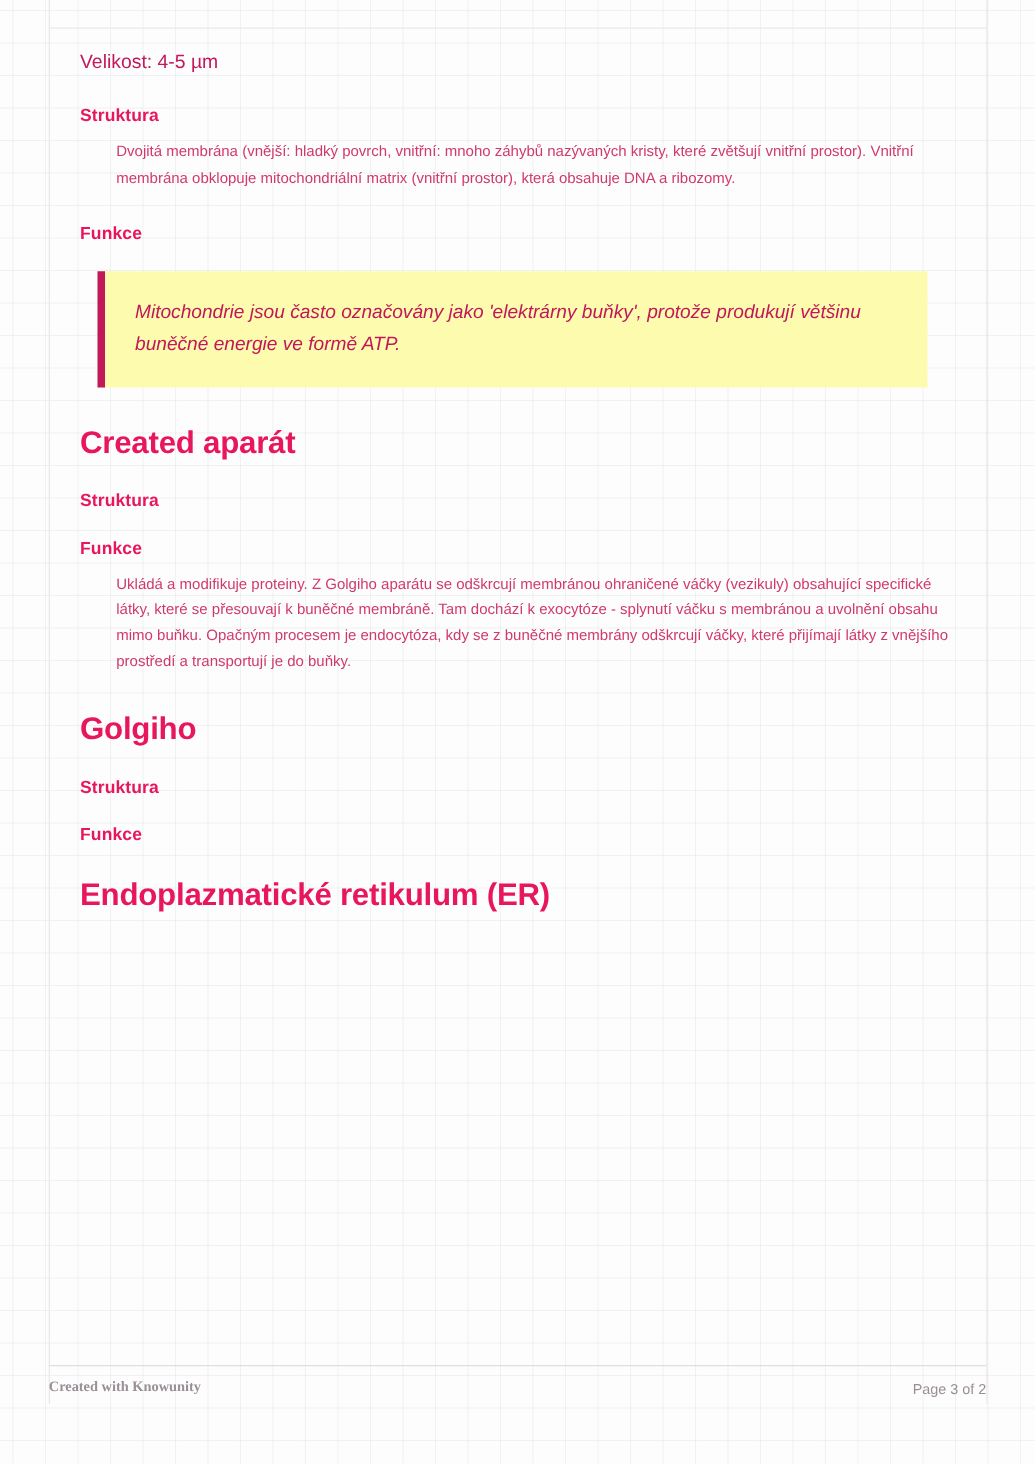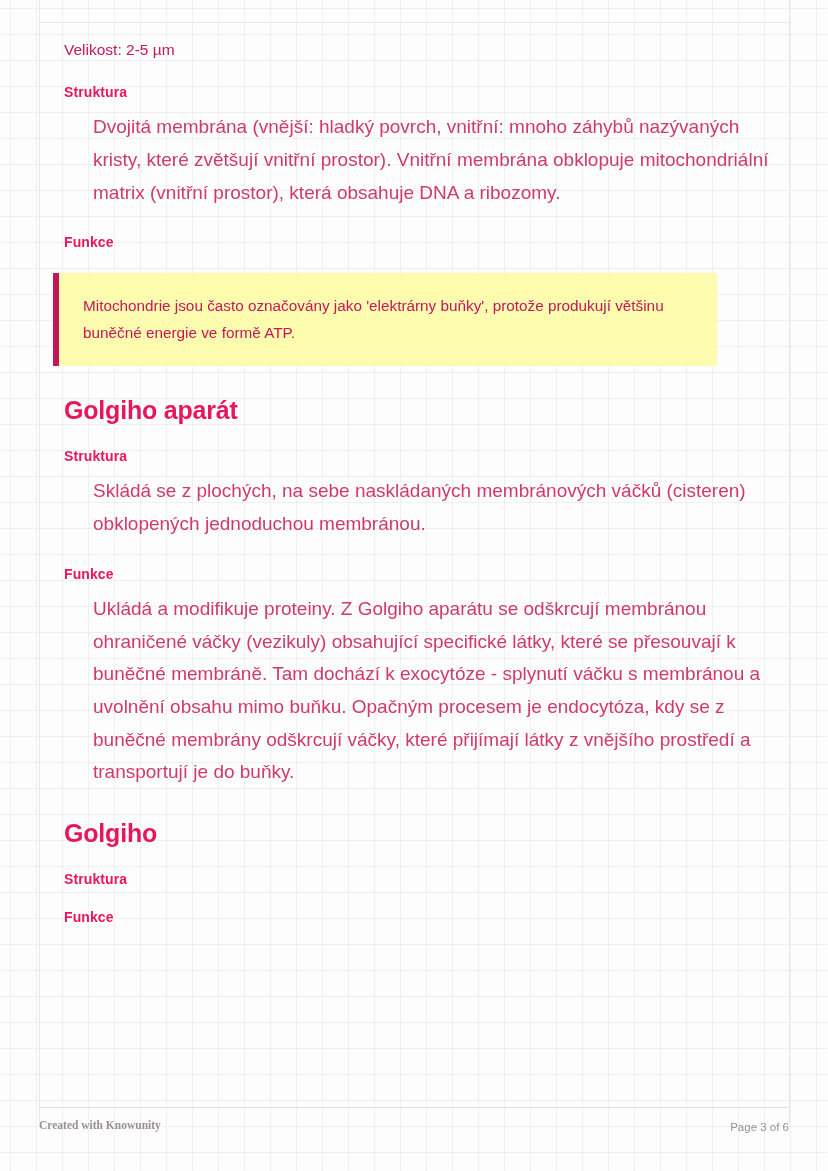--- a/index.html
+++ b/index.html
@@ -45,52 +45,53 @@
     color: #c2185b;
   }
   .subhead {
     font-size: 14px;
     font-weight: bold;
     color: #e8175d;
     padding: 17px 0 5px 25px;
     letter-spacing: 0.1px;
   }
   .para {
-    font-size: 19px;
+    font-size: 12px;
     line-height: 1.72;
     color: #d03a6b;
     padding: 6px 0 8px 54px;
     padding-right: 14px;
   }
   .h2 {
     font-size: 25px;
     font-weight: bold;
     color: #e8175d;
     padding: 22px 0 6px 25px;
     letter-spacing: -0.2px;
   }
   .callout {
-    margin: 18px 0 8px 14px;
+    margin: 18px 0 8px 39px;
     width: 664px;
     background: #fdfbae;
     border-left: 6px solid #c2185b;
     box-sizing: border-box;
     padding: 20px 22px 20px 24px;
+    font-style: italic;
   }
   .callout .para {
     padding: 0;
     color: #c2185b;
     font-size: 15.3px;
     line-height: 1.74;
   }
   .footer {
     position: absolute;
     left: 0;
     right: 0;
-    bottom: 0;
+    bottom: 15px;
     height: 64px;
   }
   .footer-line {
     position: absolute;
     left: 39px;
     right: 39px;
     top: 0;
     height: 1px;
     background: #e3dde1;
   }
@@ -141,48 +142,50 @@
 <div class="page">
 
   <div class="left-rule"></div>
   <div class="right-rule"></div>
   <div class="top-rule"></div>
 
   <div class="content">
 
     <div class="kv">
       <b>Velikost:</b>
-      <span class="val">2-5 µm</span>
+      <span class="val">4-5 µm</span>
     </div>
 
     <div>
       <div class="subhead">Struktura</div>
       <div class="para">Dvojitá membrána (vnější: hladký povrch, vnitřní: mnoho záhybů nazývaných kristy, které zvětšují vnitřní prostor). Vnitřní membrána obklopuje mitochondriální matrix (vnitřní prostor), která obsahuje DNA a ribozomy.</div>
       <div class="subhead">Funkce</div>
       <div class="callout">
         <div class="para">Mitochondrie jsou často označovány jako 'elektrárny buňky', protože produkují většinu buněčné energie ve formě ATP.</div>
       </div>
     </div>
 
     <div>
-      <div class="h2">Golgiho aparát</div>
+      <div class="h2">Created aparát</div>
       <div class="subhead">Struktura</div>
-      <div class="para">Skládá se z plochých, na sebe naskládaných membránových váčků (cisteren) obklopených jednoduchou membránou.</div>
       <div class="subhead">Funkce</div>
       <div class="para">Ukládá a modifikuje proteiny. Z Golgiho aparátu se odškrcují membránou ohraničené váčky (vezikuly) obsahující specifické látky, které se přesouvají k buněčné membráně. Tam dochází k exocytóze - splynutí váčku s membránou a uvolnění obsahu mimo buňku. Opačným procesem je endocytóza, kdy se z buněčné membrány odškrcují váčky, které přijímají látky z vnějšího prostředí a transportují je do buňky.</div>
     </div>
 
     <div>
       <div class="h2">Golgiho</div>
       <div class="subhead">Struktura</div>
       <div class="subhead">Funkce</div>
     </div>
 
+    <div>
+      <div class="h2">Endoplazmatické retikulum (ER)</div>
+    </div>
 
   </div>
 
   <div class="footer">
     <div class="footer-line"></div>
     <div class="footer-left">Created with Knowunity</div>
-    <div class="footer-right">Page 3 of 6</div>
+    <div class="footer-right">Page 3 of 2</div>
   </div>
 
 </div>
 
 </body></html>

